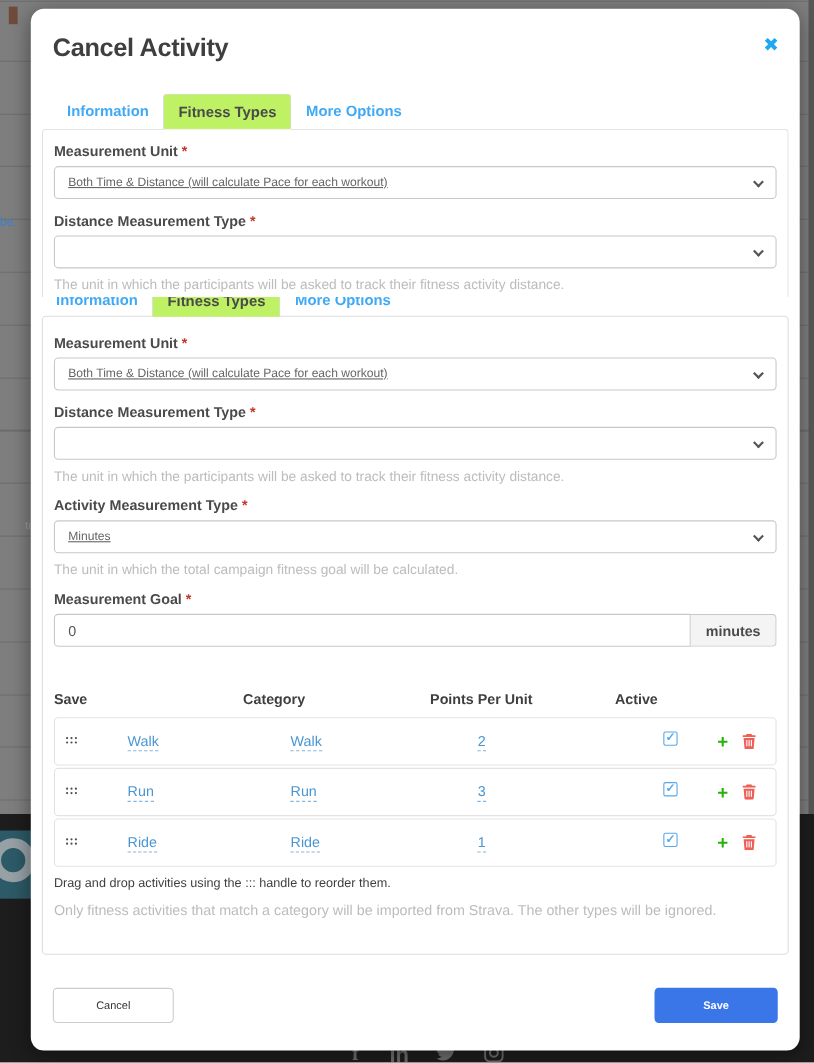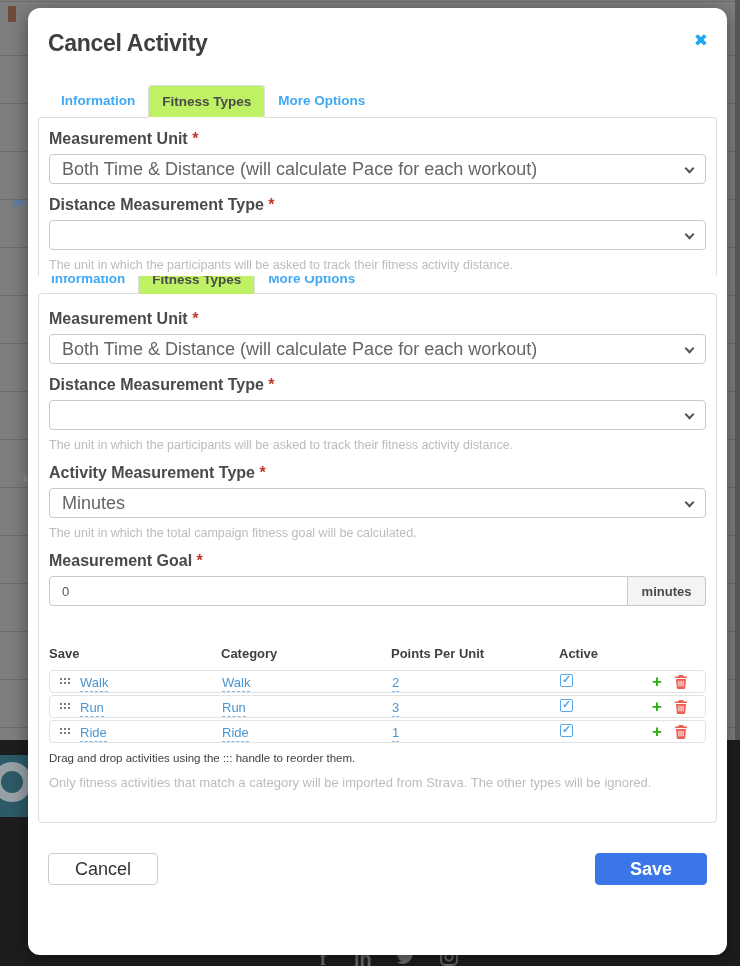--- a/index.html
+++ b/index.html
@@ -7,21 +7,21 @@
   body { font-family:"Liberation Sans", sans-serif; position:relative; overflow:hidden; }
 
   
   .backdrop { position:absolute; inset:0;
     background:
       repeating-linear-gradient(180deg, rgba(0,0,0,0) 0 47px, #6c6c6c 47px 48px);
     background-color:#7e7e7e; background-position:0 8px; }
   .backdrop-footer { position:absolute; left:0; right:0; top:740px; bottom:0; background:#1d1d1d; }
   .scroll-strip { position:absolute; right:0; top:0; width:5px; height:740px; background:#585858; }
   .bg-brown-sq { position:absolute; left:8px; top:6px; width:8px; height:16px; background:#6f4b3c; }
-  .bg-link-frag { position:absolute; left:12px; top:196px; font-size:11px; color:#3d7fd0; }
+  .bg-link-frag { position:absolute; left:0; top:196px; font-size:11px; color:#3d7fd0; }
   .bg-text-frag { position:absolute; left:23px; top:473px; font-size:10px; color:#9d9d9d; }
   .bg-logo { position:absolute; left:0; top:755px; width:38px; height:62px; background:#2c5a66; overflow:hidden; }
   .bg-logo .ring { position:absolute; left:-8px; top:7px; width:40px; height:40px; border:9px solid #a9adb0; border-radius:50%; opacity:.85; }
   .social { position:absolute; top:948px; color:#6d6d6d; }
   .social.fb { left:320px; font-size:19px; font-weight:bold; font-family:"Liberation Serif", serif; }
   .social.li { left:354px; font-size:20px; font-weight:bold; }
   .social.tw { left:396px; } .social.ig { left:440px; }
 
   
   .modal { position:absolute; left:28px; top:8px; width:699px; height:947px; background:#fff;
@@ -38,60 +38,60 @@
   .tab.link { color:#3fa9f5; }
   .tab.active { color:#4a4a4a; background:#bef264; border:1px solid #ddd; border-bottom:1px solid #fff; border-radius:4px 4px 0 0; }
   .tabs-clip { height:18px; overflow:hidden; position:relative; margin-bottom:-1px; z-index:2; }
   .tabs-clip .tabs { margin-top:-13px; }
 
   
   .panel { border:1px solid #ddd; border-radius:4px; background:#fff; padding:12px 10px 6px 10px; position:relative; z-index:1; }
   .panel.first { border-bottom:0; border-radius:4px 4px 0 0; padding-bottom:2px; }
   .panel.second { padding-top:16px; padding-bottom:32px; }
 
-  .flabel { font-size:16px; font-weight:bold; color:#4a4a4a; margin:12px 0 6px 0; }
+  .flabel { font-size:13px; font-weight:bold; color:#4a4a4a; margin:12px 0 6px 0; }
   .flabel:first-child { margin-top:0; }
   .req { color:#c0392b; }
   .select { position:relative; height:30px; border:1px solid #c8c8c8; border-radius:4px; background:#fff;
-    display:flex; align-items:center; padding:0 30px 0 12px; font-size:18px; color:#666; cursor:pointer; }
+    display:flex; align-items:center; padding:0 30px 0 12px; font-size:11px; color:#666; cursor:pointer;text-decoration:underline; }
   .chev { position:absolute; right:12px; top:10px; width:7px; height:7px;
     border-right:2px solid #555; border-bottom:2px solid #555; transform:rotate(45deg); }
   .help { font-size:12.5px; color:#bcbcbc; margin:8px 0 2px 0; }
 
   .igroup { display:flex; height:30px; }
   .ginput { flex:1; border:1px solid #c8c8c8; border-radius:4px 0 0 4px; padding:0 12px; font-size:13px; color:#555;
     font-family:"Liberation Sans",sans-serif; outline:none; }
   .gaddon { width:78px; border:1px solid #c8c8c8; border-left:0; border-radius:0 4px 4px 0; background:#f4f4f4;
     display:flex; align-items:center; justify-content:center; font-size:13px; font-weight:bold; color:#4a4a4a; }
 
   
   .atable { margin-top:40px; }
   .thead { display:flex; font-size:13px; font-weight:bold; color:#3f3f3f; padding-bottom:9px; }
   .th-name { width:172px; } .th-cat { width:170px; } .th-pts { width:168px; } .th-act { flex:1; }
-  .arow { display:flex; align-items:center; height:23px; border:1px solid #e3e3e3; border-radius:4px;
-    padding:0 10px; margin-bottom:2px; background:#fff; }
+  .arow { display:flex; align-items:center; height:44px; border:1px solid #e3e3e3; border-radius:4px;
+    padding:0 10px; margin-bottom:2px; background:#fff;gap:36px; }
   .dots { width:12px; margin-right:8px; display:grid; grid-template-columns:repeat(3,4px); grid-auto-rows:4px; cursor:grab; }
   .dots i { width:2px; height:2px; background:#4f4f4f; border-radius:50%; }
   .cell-name { width:142px; } .cell-cat { width:170px; } .cell-pts { width:168px; } .cell-act { flex:1; }
   .ilink { font-size:13px; color:#4a96d2; text-decoration:none; border-bottom:1px dashed #85b6e0; padding-bottom:1px; cursor:pointer; }
   .cb { display:inline-block; width:13px; height:13px; border:1px solid #58a7ea; border-radius:2px; position:relative; cursor:pointer; }
   .cb.checked::after { content:"✓"; position:absolute; left:1px; top:-2px; font-size:11px; font-weight:bold; color:#58a7ea; }
   .row-actions { display:flex; align-items:center; gap:13px; margin-left:auto; padding-right:8px; }
   .plus-btn { color:#27b30c; font-size:17px; font-weight:bold; line-height:1; cursor:pointer; }
   .trash-btn { cursor:pointer; display:flex; }
 
   .drag-note { font-size:11.5px; color:#3f3f3f; margin-top:9px; }
   .cbrow { display:flex; align-items:center; gap:8px; margin-top:9px; }
   .cb-empty { width:13px; height:13px; border:1px solid #555; border-radius:1px; background:#fff; cursor:pointer; }
   .cbrow-label { font-size:14.5px; color:#333; }
   .strava-help { font-size:13px; color:#bcbcbc; margin-top:11px; }
 
   
   .modal-footer { display:flex; justify-content:space-between; padding:30px 10px 0 10px; }
-  .btn { height:32px; border-radius:4px; font-size:18px; display:flex; align-items:center; justify-content:center; cursor:pointer; }
+  .btn { height:32px; border-radius:4px; font-size:10px; display:flex; align-items:center; justify-content:center; cursor:pointer; }
   .btn-cancel { width:110px; background:#fff; border:1px solid #ccc; color:#333; }
   .btn-save { width:112px; background:#3a76e8; border:1px solid #3a76e8; color:#fff; font-weight:600; }
 </style>
 </head>
 <body>
 
 <div class="backdrop">
   <div class="backdrop-footer"></div>
   <div class="scroll-strip"></div>
   <div class="bg-brown-sq"></div>

